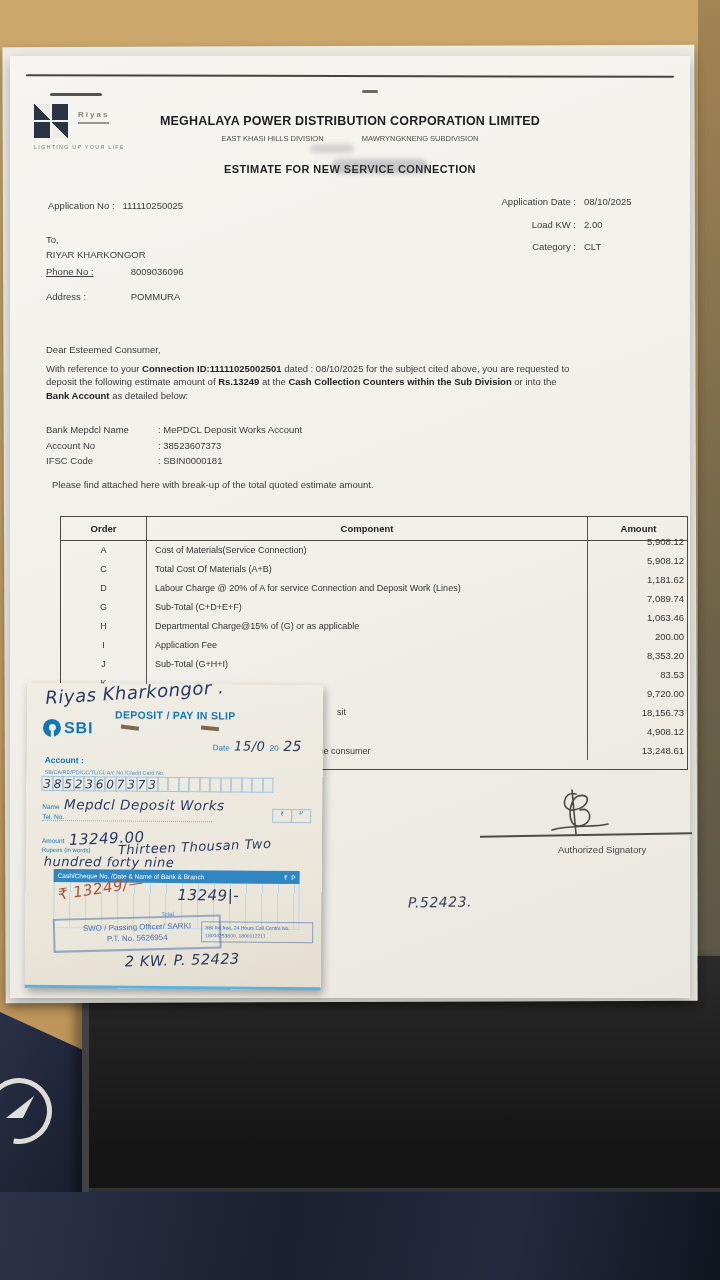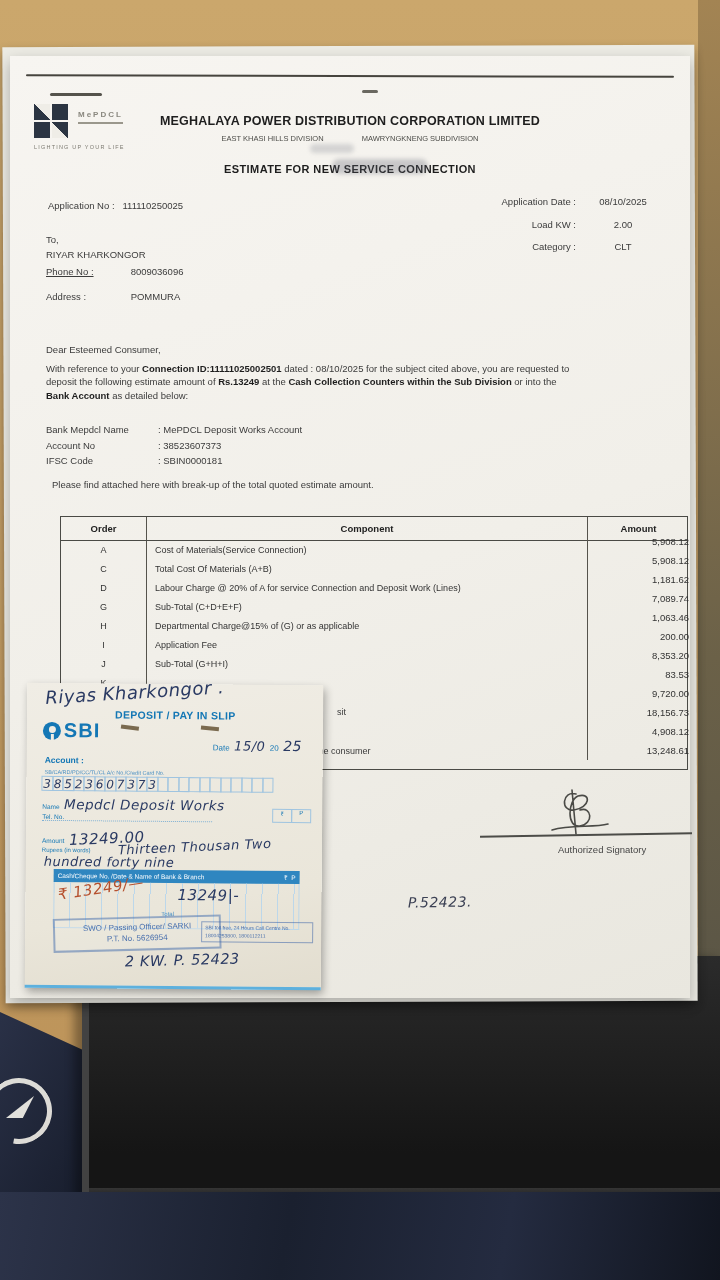--- a/index.html
+++ b/index.html
@@ -39,54 +39,54 @@
   .logo-grid{width:34px;height:34px;display:grid;grid-template-columns:16px 16px;grid-gap:2px;}
   .lg{width:16px;height:16px;background:#2b3442;}
   .lg.tri1{background:linear-gradient(45deg,#2b3442 52%,#efede7 48%);}
   .lg.tri2{background:linear-gradient(225deg,#2b3442 52%,#efede7 48%);}
   .logo-brand{position:absolute;left:44px;top:6px;font-size:8px;font-weight:bold;
               color:#8a887f;letter-spacing:2px;border-bottom:2px solid #9a978c;padding-bottom:3px;}
   .logo-tag{position:absolute;left:0px;top:40px;font-size:5.5px;letter-spacing:1.2px;color:#7d7b72;}
   .smudge{position:absolute;border-radius:8px;filter:blur(2px);}
   .meta-right-row{position:absolute;right:28px;display:flex;font-size:9.5px;}
   .meta-right-row .lbl{width:140px;text-align:right;}
-  .meta-right-row .val{width:78px;text-align:center;margin-left:8px;}
+  .meta-right-row .val{width:78px;text-align:left;margin-left:8px;}
   .para{position:absolute;left:36px;width:624px;font-size:9.5px;line-height:13.4px;white-space:nowrap;}
   .bankrow{position:absolute;left:36px;font-size:9.5px;display:flex;}
   .bankrow .lbl{width:112px;}
   
   .etable{position:absolute;left:50px;top:460px;width:628px;border:1.6px solid #4a4a45;
           box-sizing:border-box;background:transparent;}
   .thead{display:flex;height:23px;border-bottom:1.6px solid #4a4a45;font-weight:bold;
          font-size:9.5px;color:#222;}
   .trow{display:flex;height:19px;font-size:9px;color:#333;}
   .tc-order{width:86px;flex:none;text-align:center;line-height:19px;border-right:1.2px solid #55534c;box-sizing:border-box;}
   .tc-comp{width:440px;flex:none;padding-left:8px;line-height:19px;white-space:nowrap;overflow:hidden;box-sizing:border-box;}
-  .tc-amt{width:102px;flex:none;text-align:right;line-height:19px;
+  .tc-amt{width:102px;flex:none;text-align:right;padding-right:5px;line-height:19px;
           border-left:1.2px solid #55534c;box-sizing:border-box;transform:translateY(-9px);font-size:9.5px;}
   .thead .tc-order,.thead .tc-comp{line-height:23px;}
   .thead .tc-comp{text-align:center;padding-left:0;}
   .thead .tc-amt{transform:none;text-align:center;line-height:23px;padding-right:0;}
   .hw{font-family:"DejaVu Sans",sans-serif;font-style:italic;color:#2a3a63;letter-spacing:.5px;}
   .hw-dark{color:#3c4154;}
   .hw-red{color:#b5502e;}
   .sig-line{position:absolute;left:470px;top:778px;width:212px;height:1.6px;background:#4c4c48;transform:rotate(-1deg);}
   .sig-label{position:absolute;left:548px;top:788px;font-size:9.5px;color:#464646;}
   
   .slip{position:absolute;left:26px;top:684px;width:296px;height:302px;z-index:7;
         background:linear-gradient(170deg,#f0ede5 0%,#eae6da 70%,#e2ddcf 100%);
         transform:rotate(.5deg);box-shadow:2px 4px 9px rgba(0,0,0,.32);
         border-bottom:3px solid #5db0dd;color:#1477b5;}
   .slip .abs{position:absolute;white-space:nowrap;}
   .sbi-row{position:absolute;left:16px;top:36px;display:flex;align-items:center;}
   .sbi-circle{width:18px;height:18px;border-radius:50%;background:#1477b5;position:relative;flex:none;}
   .sbi-circle::after{content:'';position:absolute;width:7px;height:7px;border-radius:50%;
                      background:#efece3;left:5.5px;top:4.5px;}
   .sbi-circle::before{content:'';position:absolute;width:3px;height:6px;background:#efece3;left:7.5px;bottom:0;}
-  .sbi-word{font-size:20px;font-weight:bold;color:#1477b5;margin-left:3px;letter-spacing:1px;}
+  .sbi-word{font-size:16px;font-weight:bold;color:#1477b5;margin-left:3px;letter-spacing:1px;}
   .digit-boxes{position:absolute;left:16px;top:93px;display:flex;}
   .digit-box{width:11.5px;height:15px;flex:none;border:1px solid #9fc4e0;margin-left:-1px;
              box-sizing:border-box;font-family:"DejaVu Sans",sans-serif;font-style:italic;
              font-size:12px;color:#2a3a63;text-align:center;line-height:14px;}
   .bluebar{position:absolute;left:28px;top:186px;width:246px;height:13px;background:#2f86c0;
            color:#fff;font-size:6.5px;display:flex;align-items:center;justify-content:space-between;
            padding:0 4px;box-sizing:border-box;}
   .slipgrid{position:absolute;left:28px;top:199px;width:246px;height:46px;
             border-left:1px solid #bcd7ea;border-right:1px solid #bcd7ea;border-bottom:1px solid #bcd7ea;
             background:repeating-linear-gradient(90deg,transparent 0 15px,#bcd7ea 15px 16px);box-sizing:border-box;}
@@ -127,21 +127,21 @@
     <div class="pline" style="left:40px;top:37px;width:52px;height:3px;background:#55534c;"></div>
     <div class="pline" style="left:352px;top:34px;width:16px;height:3px;background:#6a6860;"></div>
 
     <div class="logo">
       <div class="logo-grid">
         <div class="lg tri1"></div>
           <div class="lg"></div>
           <div class="lg"></div>
           <div class="lg tri2"></div>
       </div>
-      <div class="logo-brand">MePDCL</div>
+      <div class="logo-brand">Riyas</div>
       <div class="logo-tag">LIGHTING UP YOUR LIFE</div>
     </div>
 
     <div class="ptxt center b" style="top:58px;font-size:12.5px;letter-spacing:.2px;">MEGHALAYA POWER DISTRIBUTION CORPORATION LIMITED</div>
     <div class="ptxt center" style="top:78px;font-size:7.5px;color:#4c4c48;">
       <span>EAST KHASI HILLS DIVISION</span>
       <span style="display:inline-block;width:34px;"></span>
       <span>MAWRYNGKNENG SUBDIVISION</span>
     </div>
     <div class="ptxt center b" style="top:107px;font-size:11px;letter-spacing:.4px;">ESTIMATE FOR NEW SERVICE CONNECTION</div>

